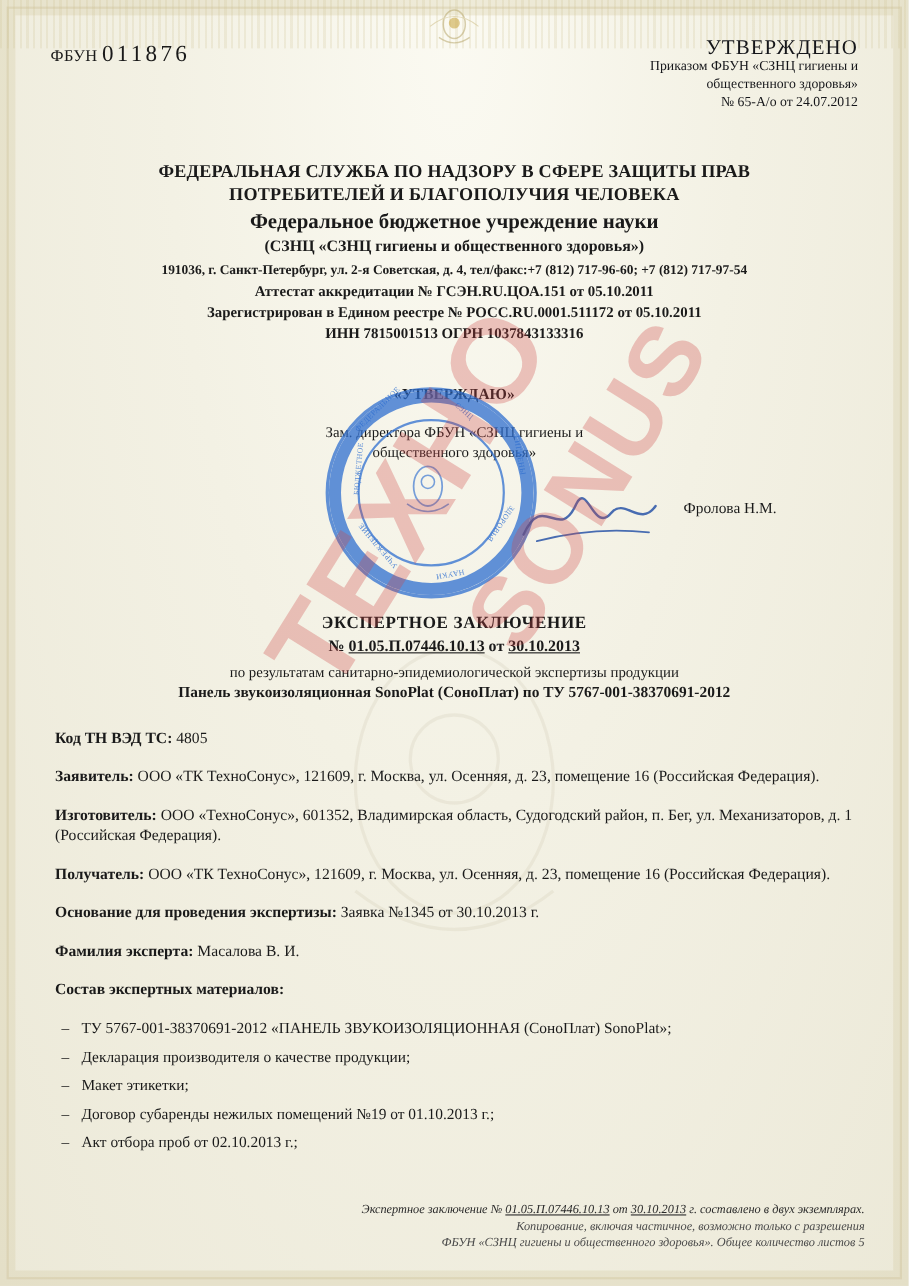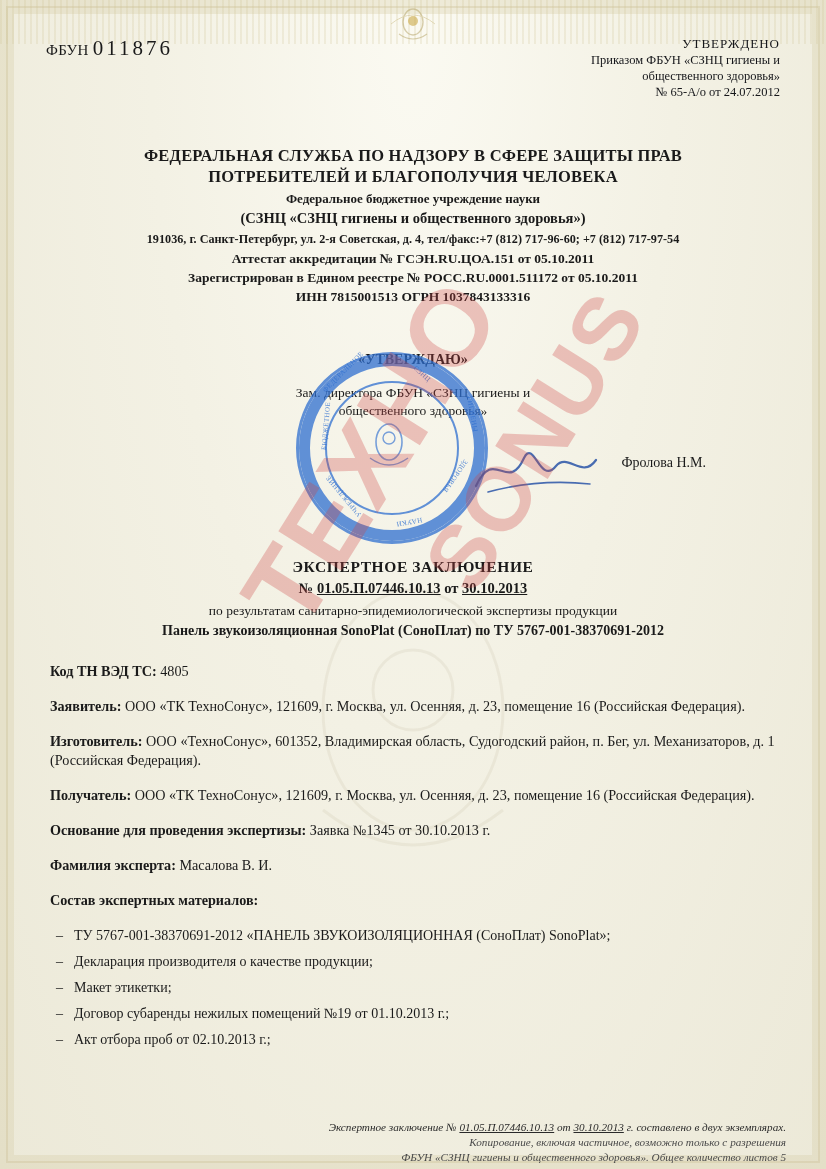--- a/index.html
+++ b/index.html
@@ -38,26 +38,26 @@
     position:absolute;left:50%;top:4px;transform:translateX(-50%);
     width:64px;height:40px;opacity:.55;
     pointer-events:none;
   }
 
   
   .toprow{position:absolute;left:46px;right:46px;top:36px;display:flex;justify-content:space-between;align-items:flex-start;}
   .fbun{font-size:15px;letter-spacing:.3px;}
   .fbun .num{font-size:21px;letter-spacing:3px;font-family:"Liberation Serif",serif;}
   .approve-block{text-align:right;font-size:12.5px;line-height:16px;color:#15161a;}
-  .approve-block .ttl{letter-spacing:1px;font-size:13px;}
+  .approve-block .ttl{letter-spacing:1px;font-size:19px;}
 
   
   .head{position:absolute;left:46px;right:46px;top:145px;text-align:center;}
   .head .l1{font-weight:bold;font-size:16.5px;line-height:21px;letter-spacing:.2px;}
-  .head .l2{font-weight:bold;font-size:13px;margin-top:4px;}
+  .head .l2{font-weight:bold;font-size:19px;margin-top:4px;}
   .head .l3{font-weight:bold;font-size:14.5px;margin-top:4px;}
   .head .l4{font-weight:bold;font-size:14.5px;margin-top:3px;}
   .head .l5{font-size:12.2px;margin-top:5px;font-weight:bold;}
   .head .l6{font-size:13.5px;margin-top:4px;font-weight:bold;}
   .head .l7{font-size:13.5px;margin-top:3px;font-weight:bold;}
   .head .l8{font-size:13.5px;margin-top:3px;font-weight:bold;}
 
   
   .sign{position:absolute;left:46px;right:46px;top:352px;text-align:center;}
   .sign .s1{font-weight:bold;font-size:14px;}
@@ -103,21 +103,21 @@
   .body{position:absolute;left:50px;right:46px;top:662px;font-size:14.2px;line-height:19px;}
   .body p{margin:0 0 16px 0;}
   .body b{font-weight:bold;}
   .tight{margin-bottom:14px;}
   ul.materials{list-style:none;margin:6px 0 0 0;padding:0;}
   ul.materials li{margin:0 0 7px 0;padding-left:24px;position:relative;font-size:14px;}
   ul.materials li:before{content:"–";position:absolute;left:6px;top:0;}
 
   
   .footer{
-    position:absolute;left:46px;right:40px;bottom:4px;
+    position:absolute;left:46px;right:40px;bottom:31px;
     text-align:right;font-size:11.2px;line-height:15px;color:#2a2a2a;
     font-style:italic;
   }
   .footer u{text-decoration:underline;}
   .footer .f2{color:#4a4a4a;}
   .footer .f3{color:#4a4a4a;}
 
   
   .wm{
     position:absolute;left:210px;top:330px;width:470px;height:560px;

